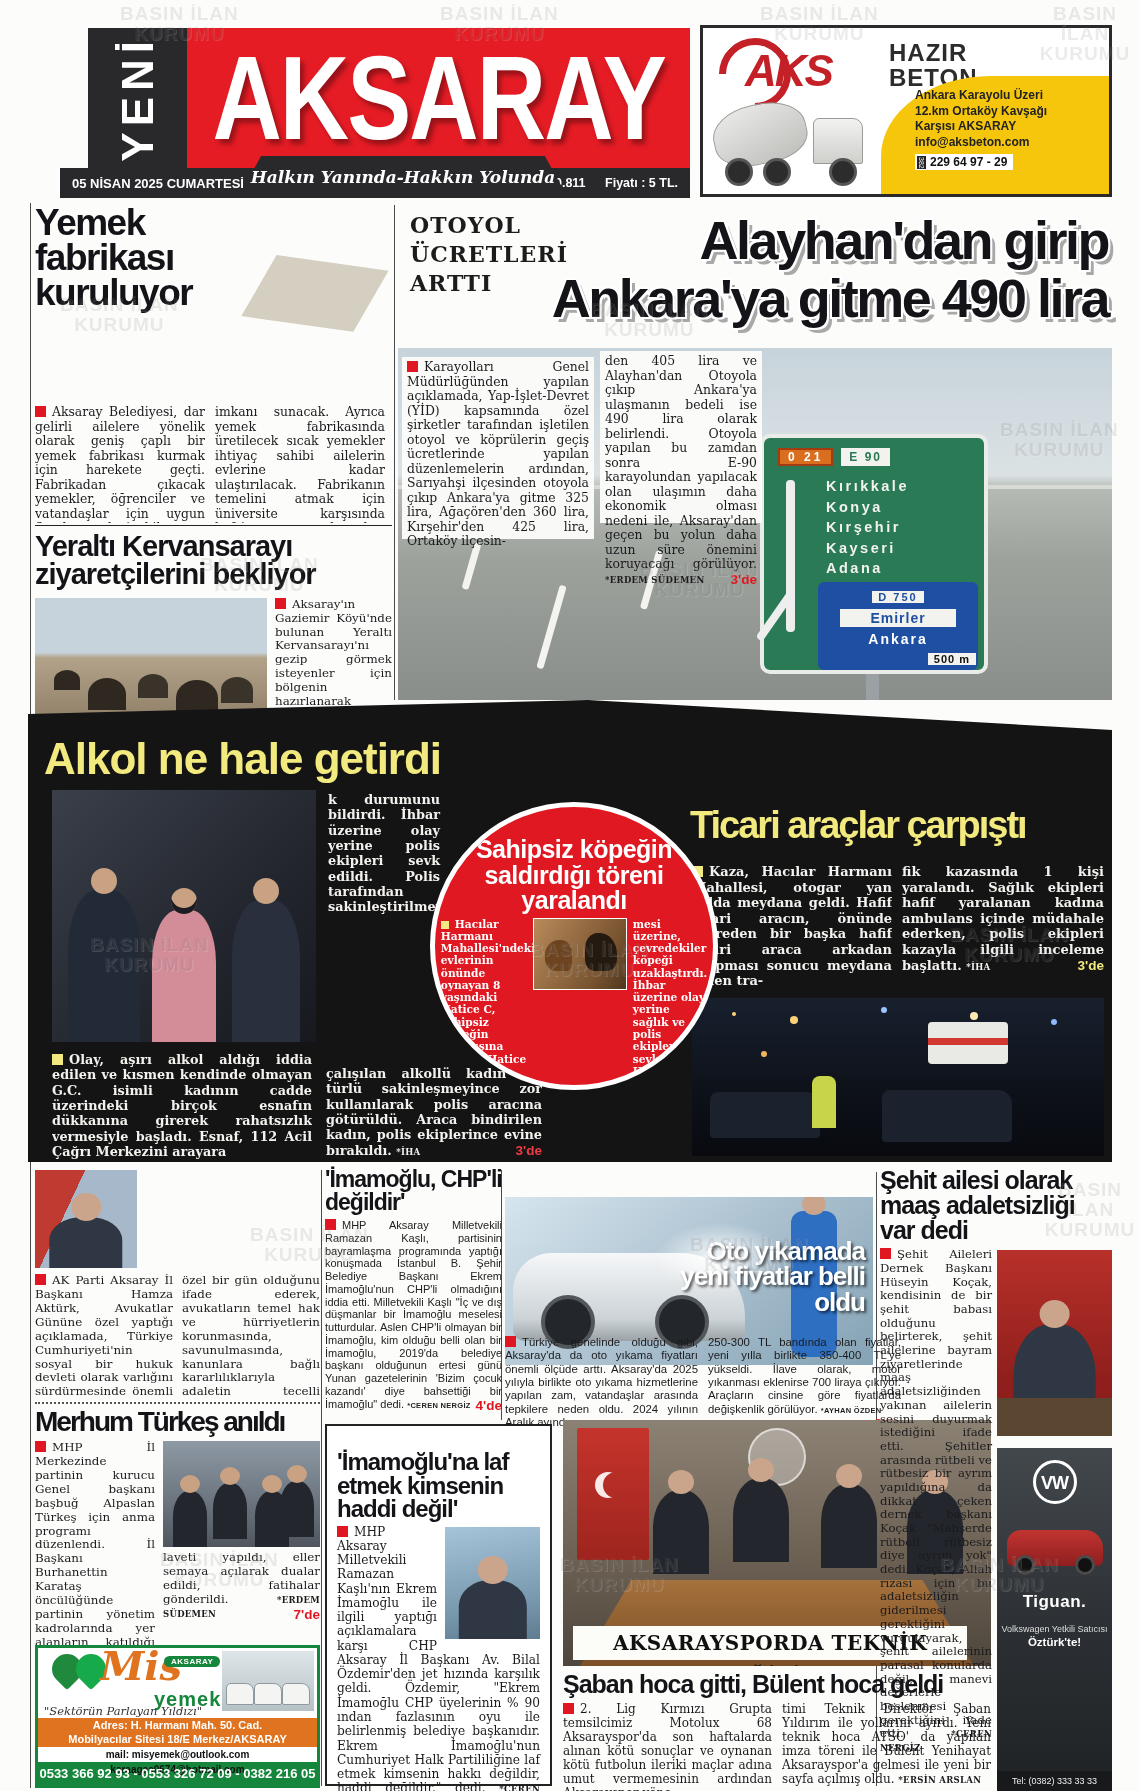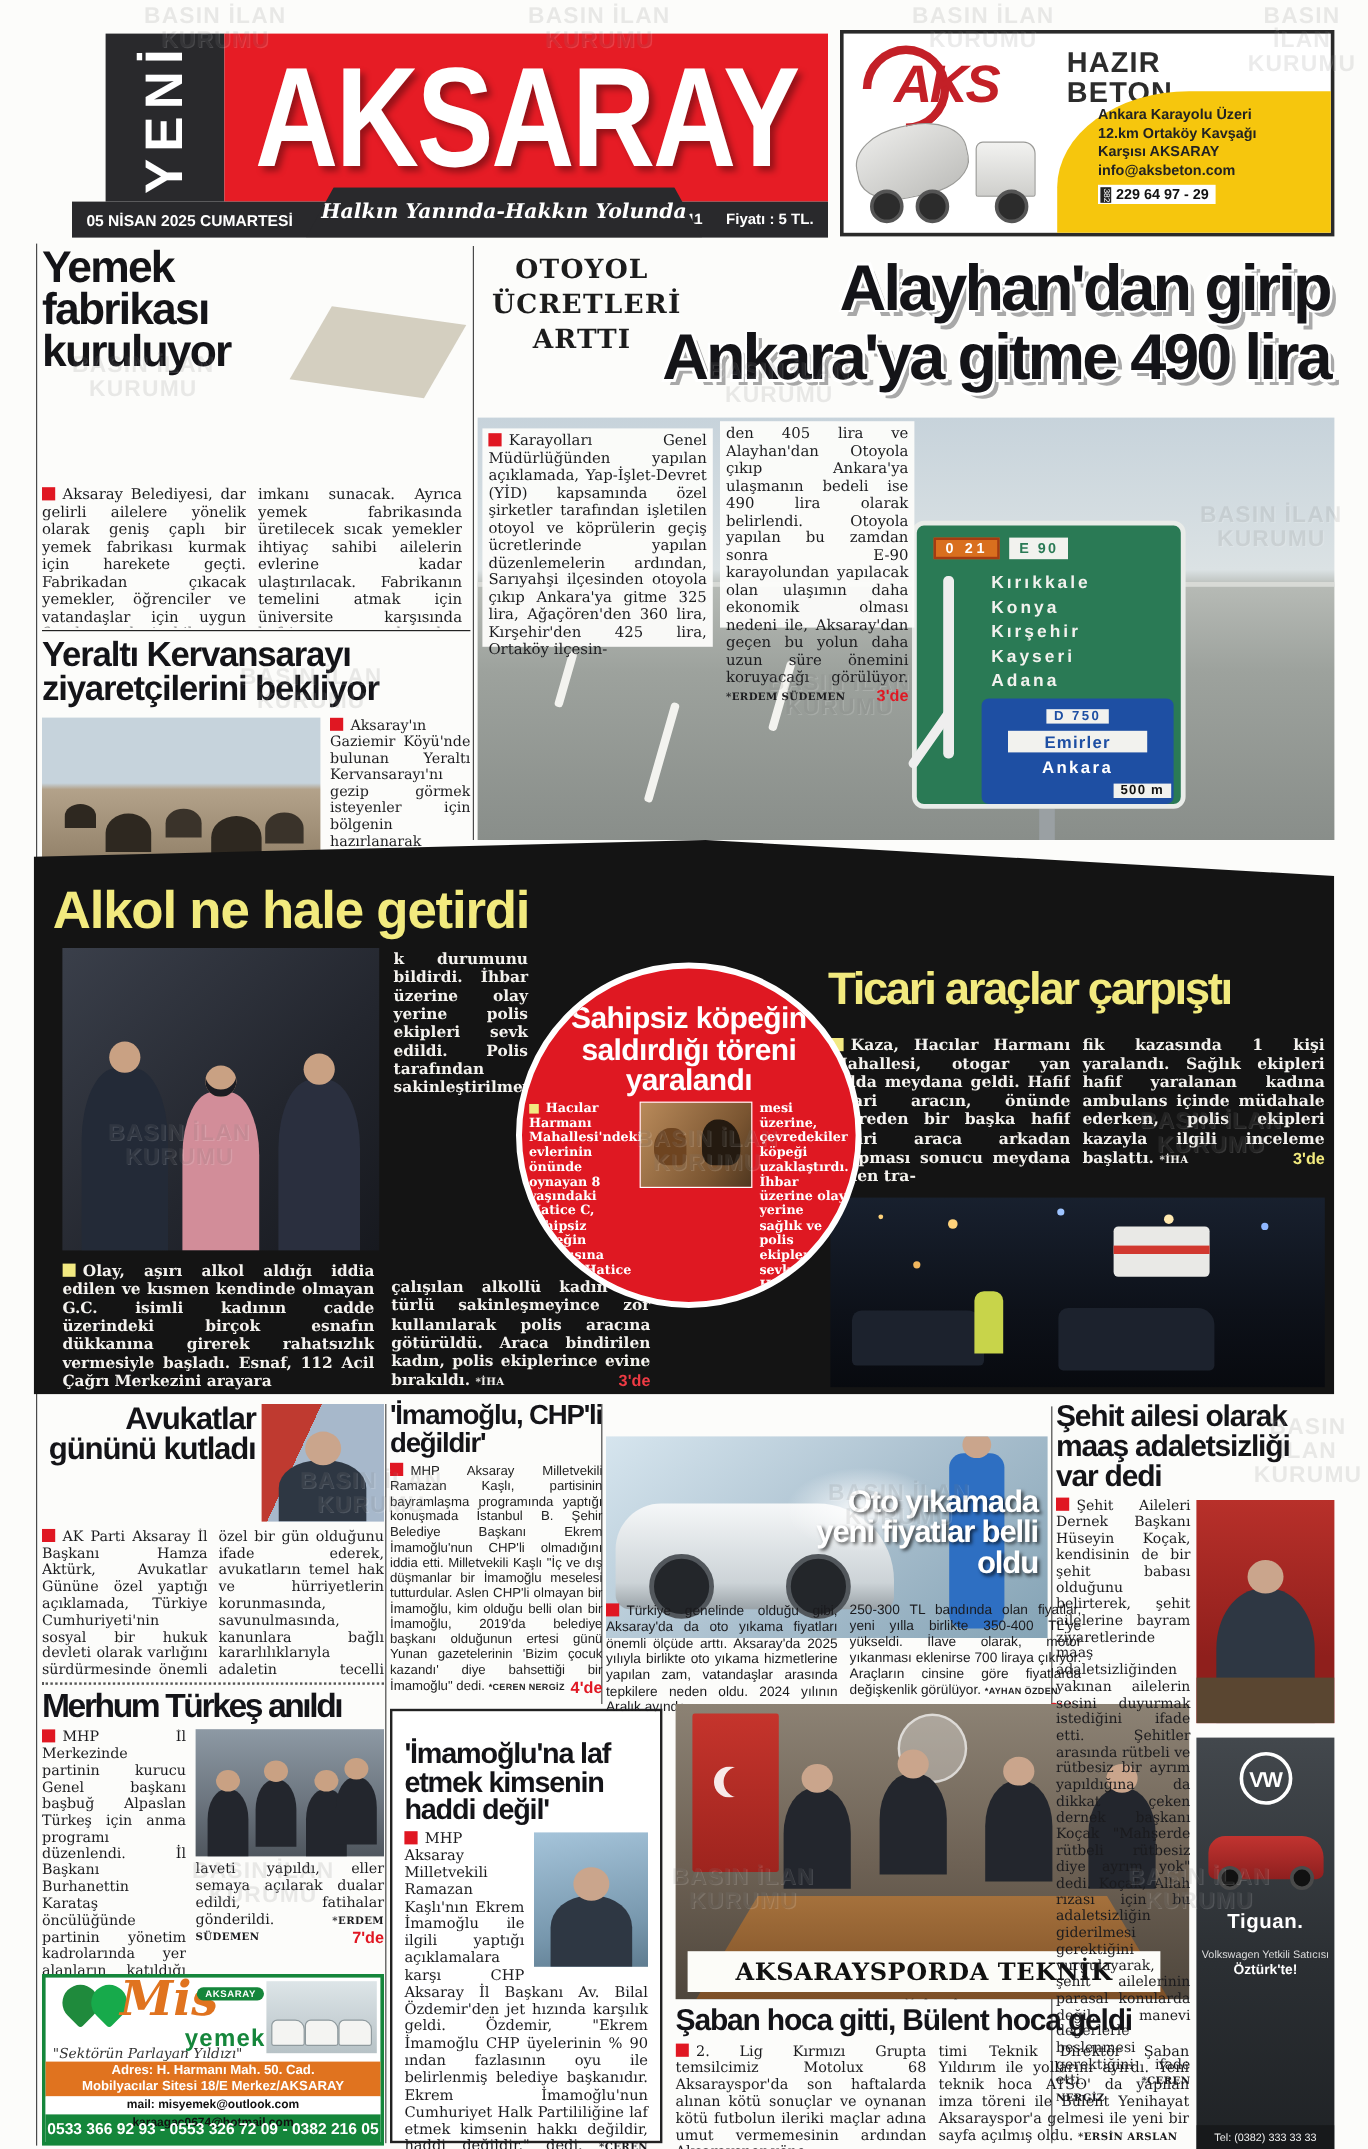--- a/index.html
+++ b/index.html
@@ -26,21 +26,21 @@
   .m-yeni{left:88px;top:28px;width:99px;height:140px;background:#29292c;display:flex;align-items:center;justify-content:center;}
   .m-yeni span{writing-mode:vertical-rl;transform:rotate(180deg);color:#fff;font-weight:bold;font-size:44px;letter-spacing:6px;}
   .m-red{left:187px;top:28px;width:503px;height:140px;background:#e61c25;display:flex;align-items:center;justify-content:center;}
   .m-red span{color:#fff;font-weight:bold;font-size:100px;letter-spacing:-2px;transform:scale(.96,1.18);
               text-shadow:4px 4px 5px rgba(0,0,0,.35);}
   .m-strip{left:60px;top:168px;width:630px;height:30px;background:#29292c;display:flex;align-items:center;
            justify-content:space-between;padding:0 12px;box-sizing:border-box;z-index:1;}
   .m-date{color:#fff;font-weight:bold;font-size:13px;}
   .m-right{color:#fff;font-weight:bold;font-size:12.5px;}
   .m-right span{margin-left:16px;}
-  .m-slogan{left:255px;top:156px;width:330px;height:42px;background:#29292c;z-index:2;
+  .m-slogan{left:238px;top:156px;width:330px;height:42px;background:#29292c;z-index:2;
             clip-path:polygon(7% 0,93% 0,100% 100%,0 100%);display:flex;align-items:center;justify-content:center;}
   .m-slogan span{color:#fff;font-family:"DejaVu Serif",serif;font-style:italic;font-weight:bold;font-size:17px;}
   
   .aks{left:700px;top:25px;width:412px;height:172px;background:#fff;border:3px solid #2a2a2a;box-sizing:border-box;}
   .aks-logo{position:absolute;left:16px;top:10px;width:160px;height:66px;}
   .aks-arc{position:absolute;left:0;top:0;width:58px;height:58px;border:7px solid #c32027;border-radius:50%;
            border-left-color:transparent;transform:rotate(-45deg);}
   .aks-word{position:absolute;left:26px;top:8px;font-size:44px;font-weight:bold;font-style:italic;color:#c32027;letter-spacing:-2px;}
   .aks-prod{position:absolute;left:186px;top:12px;font-weight:bold;font-size:24px;color:#2c2c2c;letter-spacing:1px;line-height:1.05;}
   .aks-prod span{display:block;}
@@ -70,21 +70,21 @@
   .ldiv{position:absolute;left:0;top:320px;width:357px;border-top:1.5px solid #222;}
   .yeralti-h{position:absolute;left:0;top:327px;width:357px;font-size:29px;line-height:.98;letter-spacing:-1px;}
   .yeralti-row{position:absolute;left:0;top:393px;width:357px;display:flex;gap:8px;}
   .ph-kerv{width:232px;height:130px;background:linear-gradient(180deg,#c6d3dc 0%,#c6d3dc 42%,#b3a28a 46%,#8d7c64 100%);}
   .ph-kerv::before{content:"";position:absolute;left:8%;top:55%;width:26px;height:20px;background:#2e2820;border-radius:50% 50% 0 0;
                    box-shadow:40px 14px 0 6px #2e2820,86px 6px 0 2px #3a332a,130px 18px 0 8px #2e2820,170px 10px 0 3px #3a332a;}
   .yeralti-col{width:117px;font-size:11.9px;line-height:1.16;}
   .pgbox{display:inline-block;border:2px solid #222;padding:0 6px;background:#fff;float:right;margin-top:3px;}
   
   .ctr{left:398px;top:205px;width:714px;height:495px;}
-  .kicker{position:absolute;left:12px;top:6px;width:150px;text-align:center;font-family:"DejaVu Serif",serif;
+  .kicker{position:absolute;left:12px;top:6px;width:150px;font-family:"DejaVu Serif",serif;
           font-weight:bold;font-size:22px;line-height:1.32;letter-spacing:1px;color:#1c1c1c;}
   .outl{text-shadow:-2px -2px 0 #fff,2px -2px 0 #fff,-2px 2px 0 #fff,2px 2px 0 #fff,5px 5px 0 #a8a8a8;}
   .oh1{position:absolute;right:4px;top:4px;font-size:54px;letter-spacing:-2.5px;}
   .oh2{position:absolute;right:4px;top:62px;font-size:54px;letter-spacing:-2.5px;}
   .hwy{position:absolute;left:0;top:143px;width:714px;height:352px;overflow:hidden;
        background:linear-gradient(180deg,#c7d3db 0%,#dbe2e4 36%,#b6bab5 40%,#9da29d 60%,#898e8a 100%);}
   .lane{position:absolute;background:#f3f3ef;width:7px;height:86px;transform:rotate(16deg);border-radius:3px;}
   .rail{position:absolute;left:0;top:39%;width:100%;height:4px;background:#d8dad6;}
   .sign{position:absolute;left:362px;top:86px;width:228px;height:240px;background:#2a7a55;
         border:4px solid #e9ece9;border-radius:10px;box-sizing:border-box;}
@@ -407,21 +407,20 @@
       <div class="dots"></div>
       <div class="amb"></div>
       <div class="ncar" style="left:18px;bottom:18px;width:110px;height:46px;"></div>
       <div class="ncar" style="left:190px;bottom:14px;width:130px;height:52px;"></div>
       <div class="nvest"></div>
     </div>
   </div>
 
   <div class="abs avu">
     <div class="avu-head">
-      <div class="avu-h bigh">Avukatlar gününü kutladı</div>
       <div class="ph ph-akturk ph-man">
           <div class="fig"></div>
         </div>
     </div>
     <div class="avu-body serif just">
       <div class="col"><span class="bul"></span><span>AK Parti Aksaray İl Başkanı Hamza Aktürk, Avukatlar Gününe özel yaptığı açıklamada, Türkiye Cumhuriyeti'nin sosyal bir hukuk devleti olarak varlığını sürdürmesinde önemli bir yere sahip avukatlarımız için</span></div>
       <div class="col"><span>özel bir gün olduğunu ifade ederek, avukatların temel hak ve hürriyetlerin korunmasında, savunulmasında, kanunlara bağlı kararlılıklarıyla adaletin tecelli etmesinde büyük sorumluluğu vardır dedi.</span>
         
         </div>
     </div>

